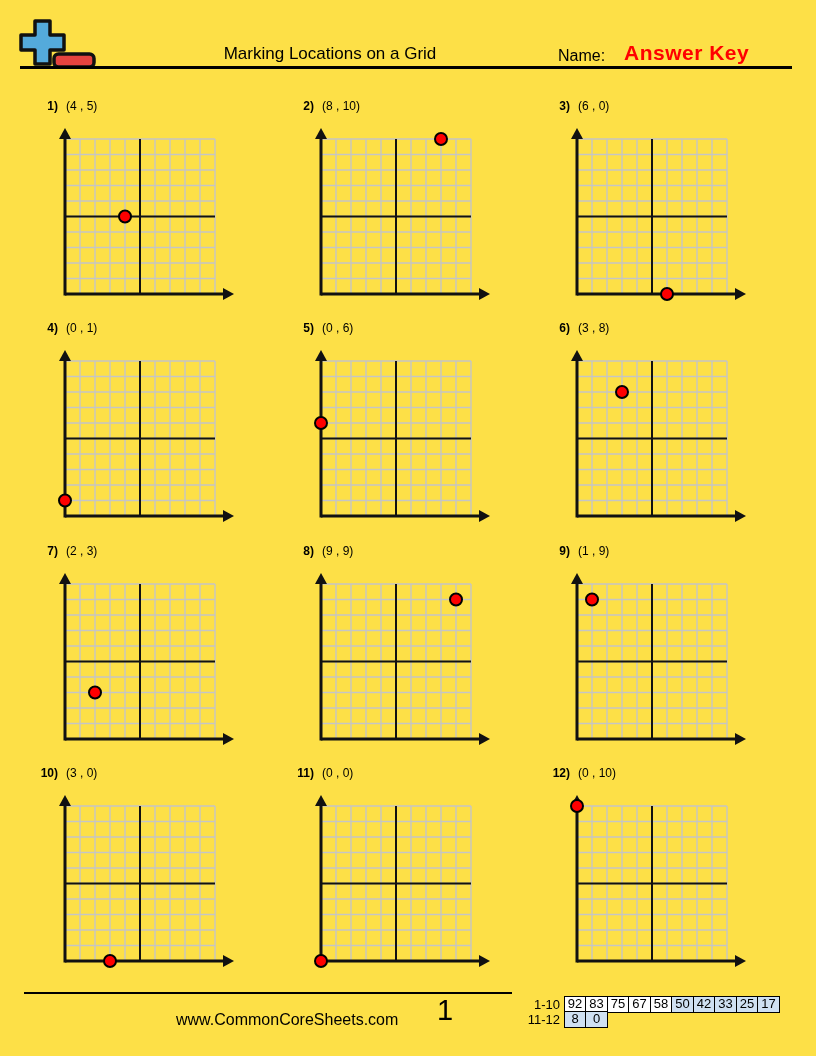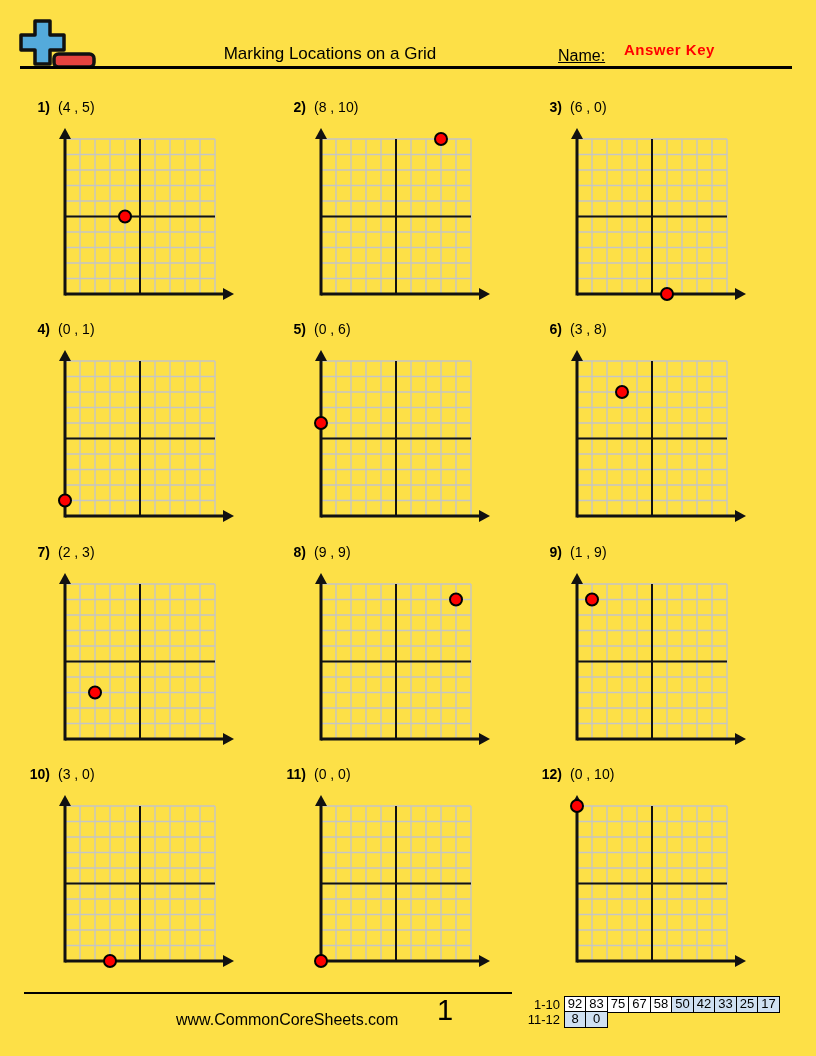--- a/index.html
+++ b/index.html
@@ -6,31 +6,31 @@
   .page {
     position:relative; width:816px; height:1056px; background:#fde047;
     font-family:"Liberation Sans", sans-serif; color:#000; overflow:hidden;
   }
   
   .logo { position:absolute; left:14px; top:18px; }
   .title {
     position:absolute; left:330px; top:44px; transform:translateX(-50%);
     font-size:17px; white-space:nowrap;
   }
-  .name-label { position:absolute; left:558px; top:47px; font-size:16px;text-decoration:underline; }
+  .name-label { position:absolute; left:558px; top:47px; font-size:16px; }
   .answer-key {
-    position:absolute; left:624px; top:41px; font-size:15px; font-weight:bold;
+    position:absolute; left:624px; top:41px; font-size:21px; font-weight:bold;
     letter-spacing:0.5px; white-space:nowrap;text-align:right;
   }
   .header-line { position:absolute; left:20px; top:66px; width:772px; height:3px; background:#000; }
   .instruction { position:absolute; left:24px; top:72px; font-size:15px; font-weight:bold; }
 
   
   .problem { position:absolute; width:240px; height:214px; }
-  .problem-label { position:absolute; left:0; top:0; font-size:14px; white-space:nowrap; }
+  .problem-label { position:absolute; left:8px; top:0; font-size:12px; white-space:nowrap; }
   .problem-num { display:inline-block; width:30px; text-align:right; font-weight:bold; }
   .problem-coords { margin-left:8px; }
   .grid-svg { position:absolute; left:33px; top:28px; }
 
   
   .footer-line { position:absolute; left:24px; top:992px; width:488px; height:2px; background:#000; }
   .math-badge {
     position:absolute; left:23px; top:995px; width:144px; height:37px;
     background:#000; border-radius:9px;
   }

